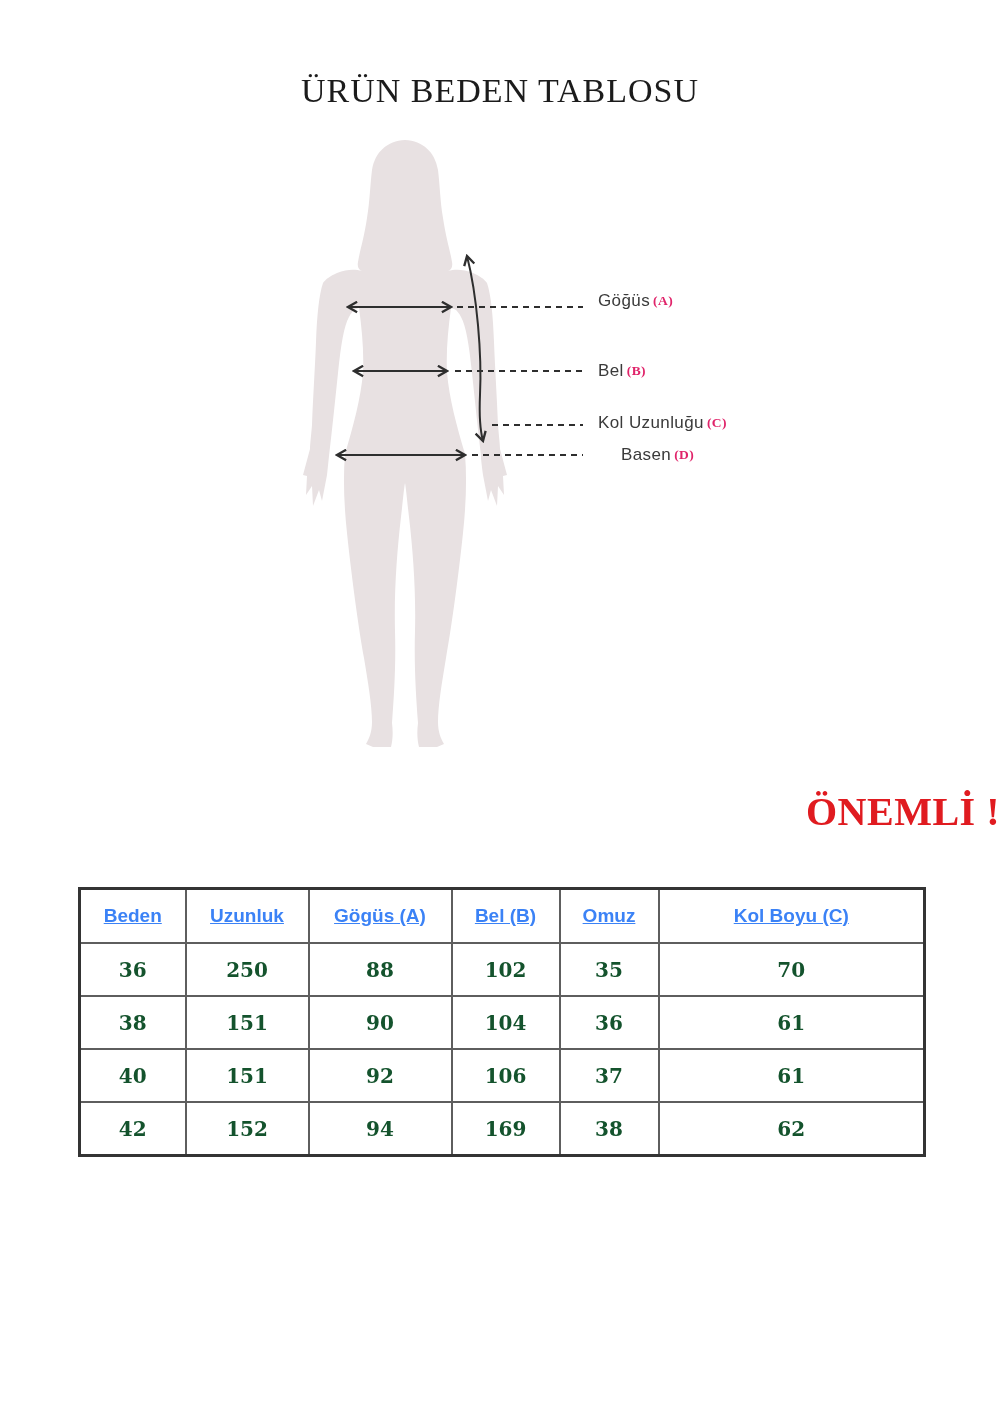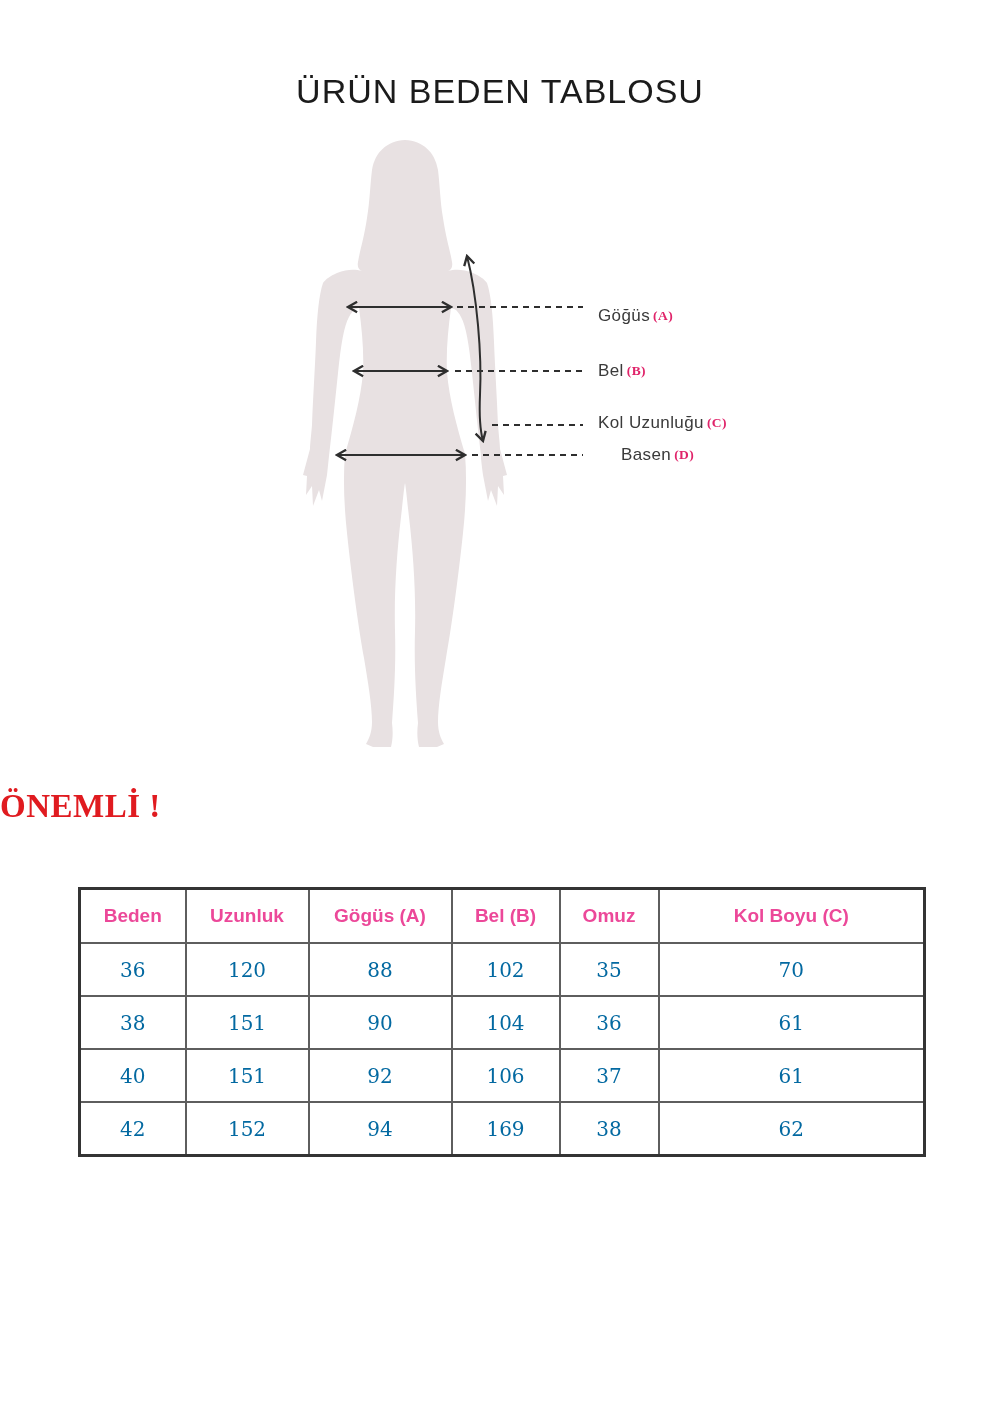--- a/index.html
+++ b/index.html
@@ -3,64 +3,64 @@
 <meta charset="utf-8">
 <style>
   html,body { margin:0; padding:0; background:#fff; }
   #page {
     position:relative; width:1000px; height:1414px; margin:0 auto;
     background:#ffffff; overflow:hidden;
     font-family:"Liberation Sans", sans-serif;
   }
   .page-title {
     position:absolute; top:72px; left:0; width:1000px;
-    text-align:center; font-family:Liberation Sans, sans-serif;
+    text-align:center; font-family:Liberation Serif, serif;
     font-size:34px; font-weight:normal; color:#1b1b1b; letter-spacing:1px;
   }
   .diagram { position:absolute; left:280px; top:130px; width:470px; height:620px; }
   .diagram svg { position:absolute; left:0; top:0; }
   .mlabel {
     position:absolute; white-space:nowrap;
     font-family:"Liberation Sans", sans-serif;
     font-size:17px; color:#3a3a3a; letter-spacing:0.4px; line-height:20px;
   }
   .mlabel .mletter {
     font-family:"Liberation Serif", serif; font-weight:bold;
     font-size:13.5px; color:#e0246a; margin-left:3px;
     position:relative; top:-1px;
   }
-  .mlabel-0 { left:318px; top:176px; }
+  .mlabel-0 { left:318px; top:161px; }
   .mlabel-1 { left:318px; top:231px; }
   .mlabel-2 { left:318px; top:283px; }
   .mlabel-3 { left:318px; top:315px;margin-left:23px; }
   .notice-heading {
-    position:absolute; top:788px; left:0; width:1000px; text-align:left;
+    position:absolute; top:788px; left:0; width:1000px; text-align:right;
     font-family:"Liberation Serif", serif; font-weight:bold;
-    font-size:33px; color:#e01b20; letter-spacing:0.5px;
+    font-size:40px; color:#e01b20; letter-spacing:0.5px;
   }
   .notice-warning {
     position:absolute; top:840px; left:0; width:1000px; text-align:center;
     font-family:"Liberation Serif", serif; font-weight:bold;
     font-size:25px; color:#e01b20; letter-spacing:0.5px;
   }
   table.size-table {
     position:absolute; left:78px; top:887px; width:845px;
     border-collapse:collapse; table-layout:fixed; text-align:center;
     border:3px solid #343434; background:#ffffff;
   }
   table.size-table th, table.size-table td {
     border:2px solid #5e5e5e; padding:0; vertical-align:middle;
   }
   table.size-table th {
     height:52px; font-family:"Liberation Sans", sans-serif;
-    font-weight:bold; font-size:19px; color:#ec4899;
+    font-weight:bold; font-size:19px; color:#3b82f6;text-decoration:underline;
   }
   table.size-table td {
     height:51px; font-family:"DejaVu Serif", serif;
-    font-weight:normal; font-size:20px; color:#0369a1;
+    font-weight:bold; font-size:20px; color:#14532d;
   }
 </style>
 </head>
 <body>
 
 <div id="page">
 
   <div class="page-title">ÜRÜN BEDEN TABLOSU</div>
 
   <div class="diagram">
@@ -137,21 +137,21 @@
         <th>Uzunluk</th>
         <th>Gögüs (A)</th>
         <th>Bel (B)</th>
         <th>Omuz</th>
         <th>Kol Boyu (C)</th>
       </tr>
     </thead>
     <tbody>
       <tr>
         <td>36</td>
-        <td>120</td>
+        <td>250</td>
         <td>88</td>
         <td>102</td>
         <td>35</td>
         <td>70</td>
       </tr>
       <tr>
         <td>38</td>
         <td>151</td>
         <td>90</td>
         <td>104</td>

